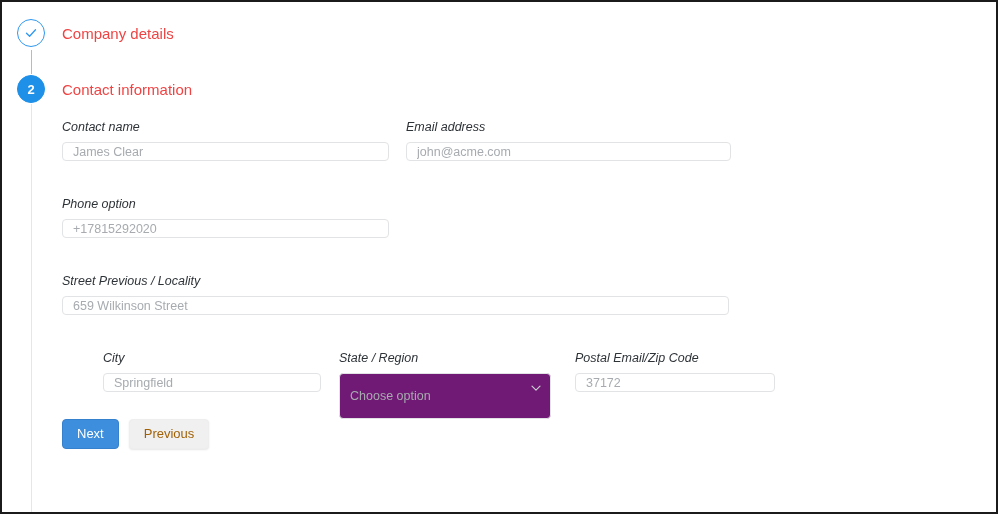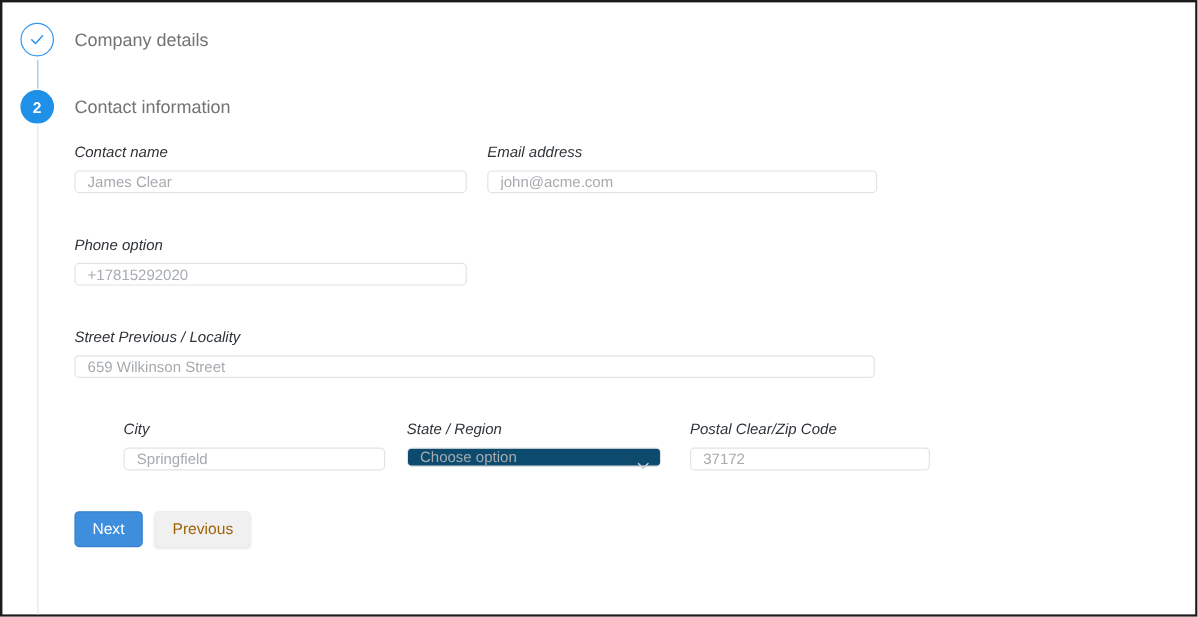--- a/index.html
+++ b/index.html
@@ -72,21 +72,21 @@
     width: 1px;
     height: 410px;
     background: #e6e6e6;
   }
 
   
   .step-heading {
     position: absolute;
     left: 60px;
     font-size: 15px;
-    color: #737373;
+    color: #ef4444;
     white-space: nowrap;
   }
   .step-heading.h1 { top: 23px; }
   .step-heading.h2 { top: 79px; }
 
   
   .form {
     position: absolute;
     left: 60px;
     top: 118px;
@@ -133,45 +133,44 @@
     color: #44494e;
     padding: 0 10px;
     outline: none;
   }
   .input::placeholder { color: #a7abaf; opacity: 1; }
 
   .select-wrap { position: relative; width: 100%; }
   .select-box {
     box-sizing: border-box;
     width: 100%;
-    height: 16px;
+    height: 46px;
     border: 1px solid #e2e3e5;
     border-radius: 4px;
-    background: #0c4a6e;
+    background: #701a75;
     font-size: 12.5px;
     color: #a7abaf;
     padding: 0 26px 0 10px;
     display: flex;
     align-items: center;
     white-space: nowrap;
     overflow: hidden;
   }
   .chevron {
     position: absolute;
     right: 9px;
     top: 0;
     height: 30px;
     display: flex;
     align-items: center;
     pointer-events: none;
   }
 
   
   .buttons {
-    margin-top: 34px;
     display: flex;
     align-items: flex-start;
   }
   .btn {
     font-family: "Liberation Sans", sans-serif;
     font-size: 13px;
     border-radius: 4px;
     cursor: pointer;
     box-sizing: border-box;
   }
@@ -259,21 +258,21 @@
           </div>
           <span class="chevron">
             <svg width="12" height="12" viewBox="0 0 12 12">
               <polyline points="2,4.2 6,8.2 10,4.2" fill="none" stroke="#c9cdd1" stroke-width="1.2" stroke-linecap="round" stroke-linejoin="round"></polyline>
             </svg>
           </span>
         </div>
       </div>
       <div class="gap-md"></div>
       <div class="field w-postal">
-        <div class="label">Postal Clear/Zip Code</div>
+        <div class="label">Postal Email/Zip Code</div>
         <input class="input" type="text" placeholder="37172" style="">
       </div>
     </div>
 
     <div class="buttons">
       <button class="btn btn-next">Next</button>
       <button class="btn btn-prev">Previous</button>
     </div>
 
   </div>

